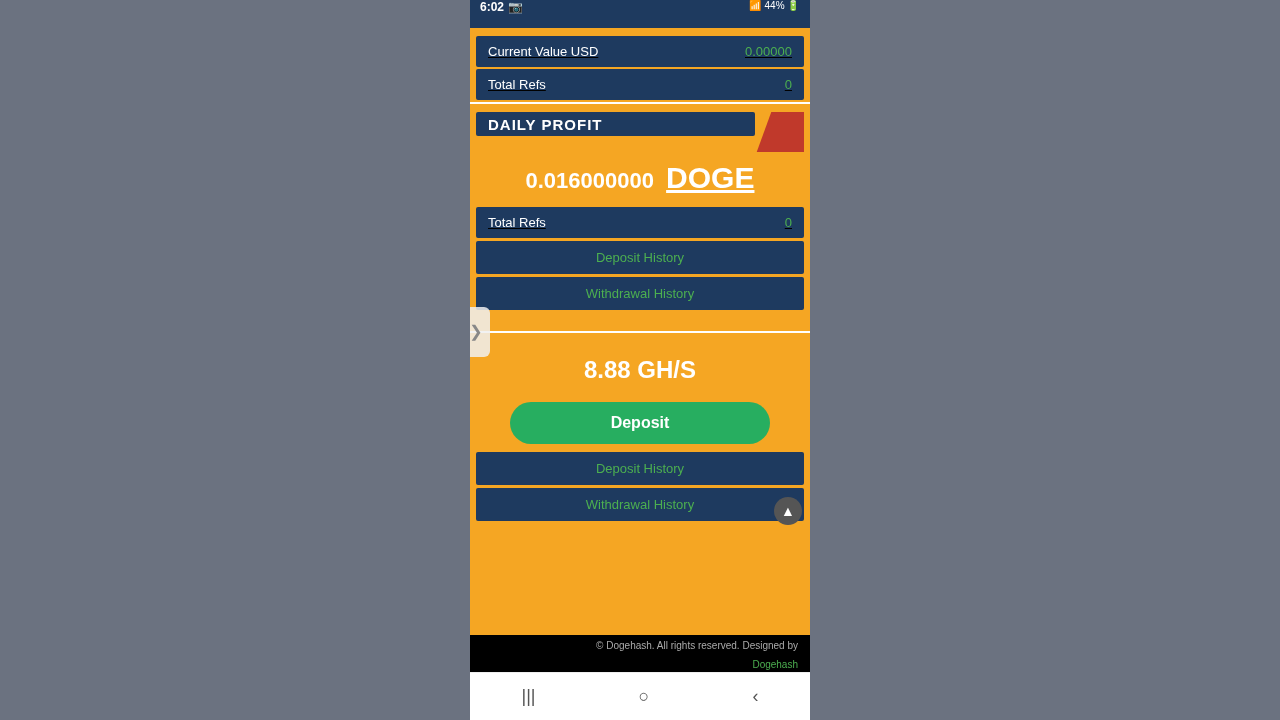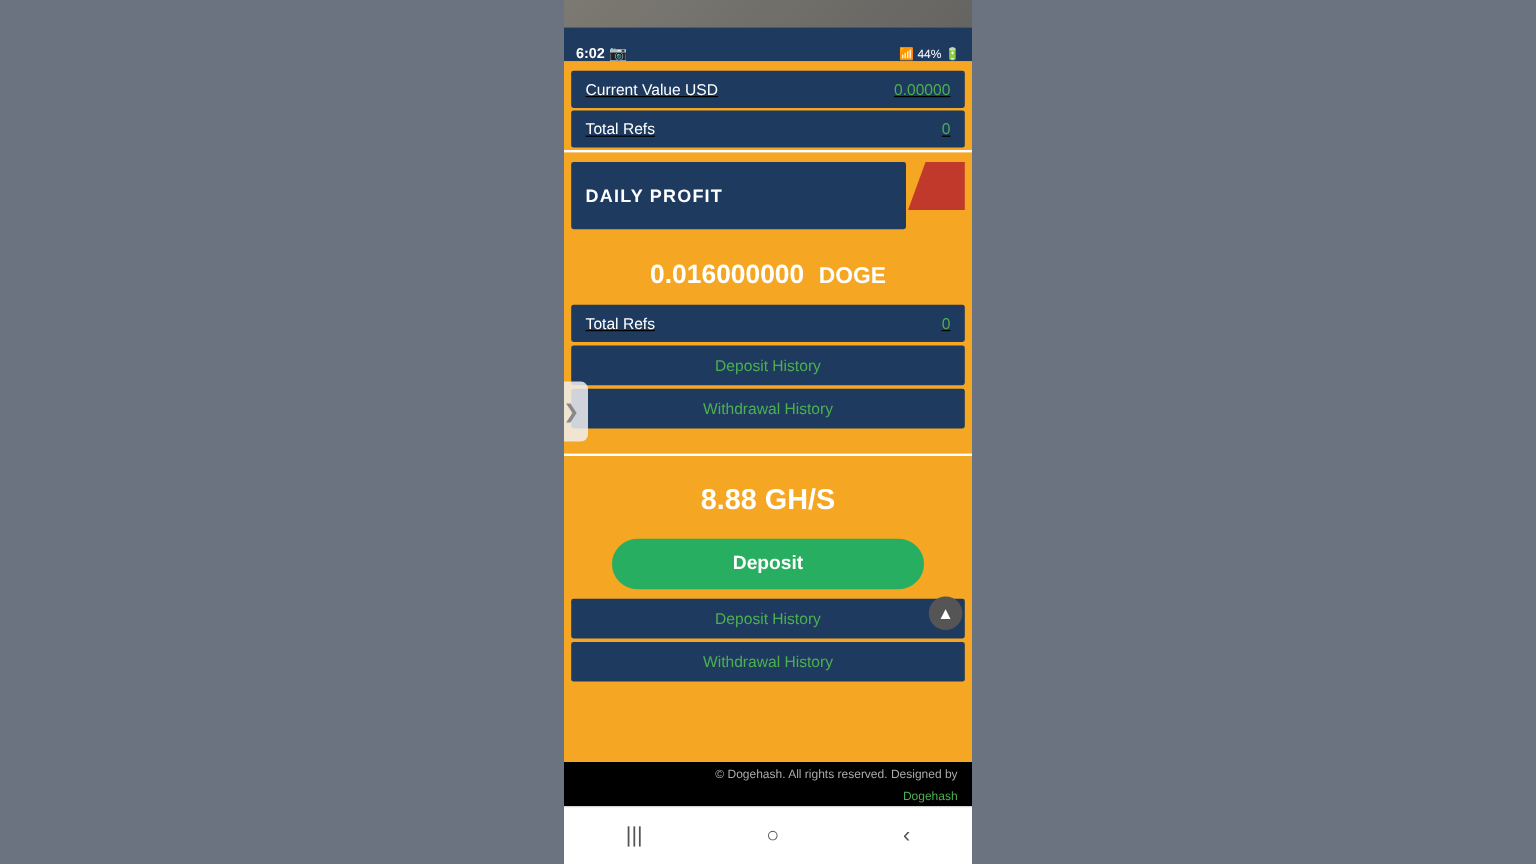--- a/index.html
+++ b/index.html
@@ -42,25 +42,24 @@
       flex-direction: column;
       overflow: hidden;
     }
 
     
     .status-bar {
       background: #1e3a5f;
       width: 100%;
       height: 28px;
       display: flex;
-      align-items: flex-end;
+      align-items: flex-start;
       justify-content: space-between;
       padding: 0 10px;
       flex-shrink: 0;
-      margin-top: 23px;
     }
 
     .status-left {
       color: white;
       font-size: 12px;
       font-weight: bold;
       display: flex;
       align-items: center;
       gap: 4px;
     }
@@ -107,21 +106,21 @@
     
     .section-card {
       background: #f5a623;
       margin: 8px 0;
       padding-bottom: 10px;
     }
 
     .section-header {
       position: relative;
       margin: 6px 6px 10px 6px;
-      height: 56px;
+      height: 24px;
       display: flex;
       align-items: center;
     }
 
     .section-header-bg {
       position: absolute;
       left: 0; top: 0;
       width: 85%;
       height: 100%;
       border-radius: 2px;
@@ -353,21 +352,21 @@
 
       <div class="section-card">
         <div class="section-header header-daily">
           <div class="section-header-bg"></div>
           <div class="daily-profit-arrow"></div>
           <span class="section-header-label">DAILY PROFIT</span>
         </div>
 
         <div class="doge-value">
           <span>0.016000000</span>
-          <span style="font-size:19px; margin-left:6px;">DOGE</span>
+          <span style="font-size:30px; margin-left:6px;text-decoration:underline;">DOGE</span>
         </div>
 
         <div class="info-row">
           <span class="info-row-label">Total Refs</span>
           <span class="info-row-value">0</span>
         </div>
 
         <div class="btn-row">
           <span class="btn-row-text">Deposit History</span>
         </div>

